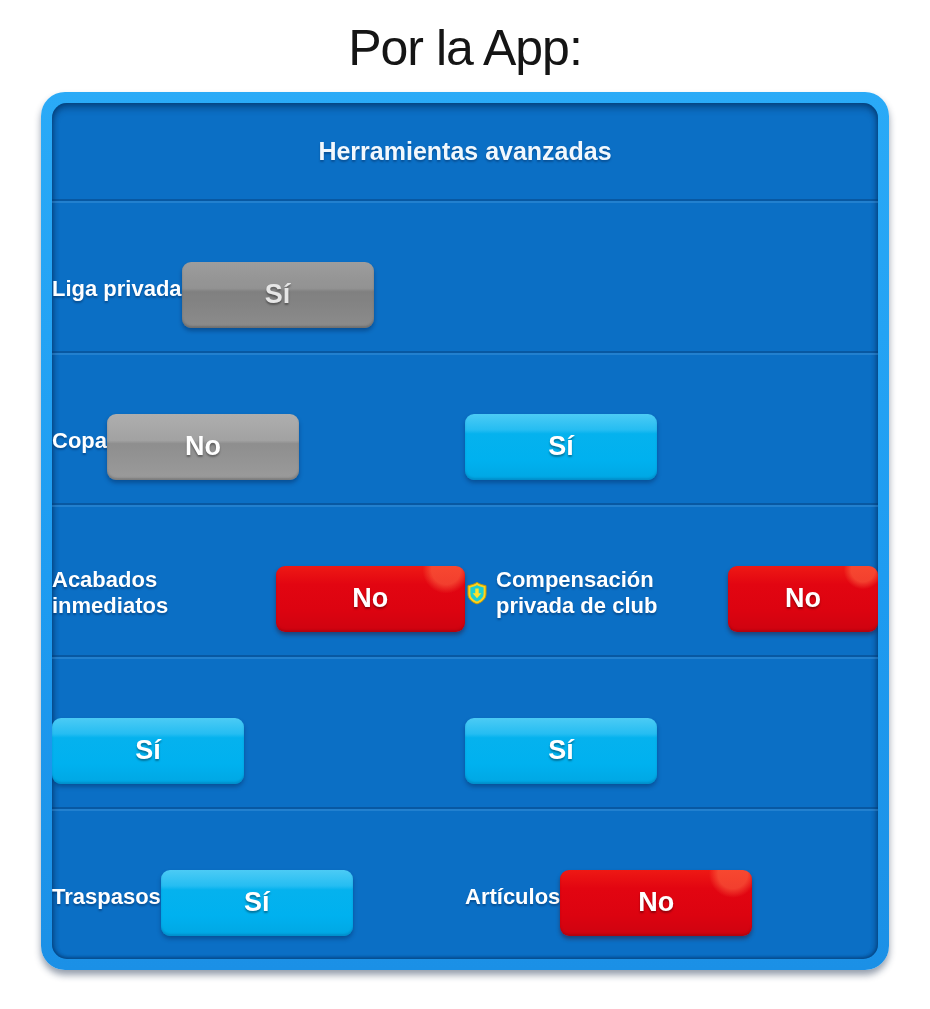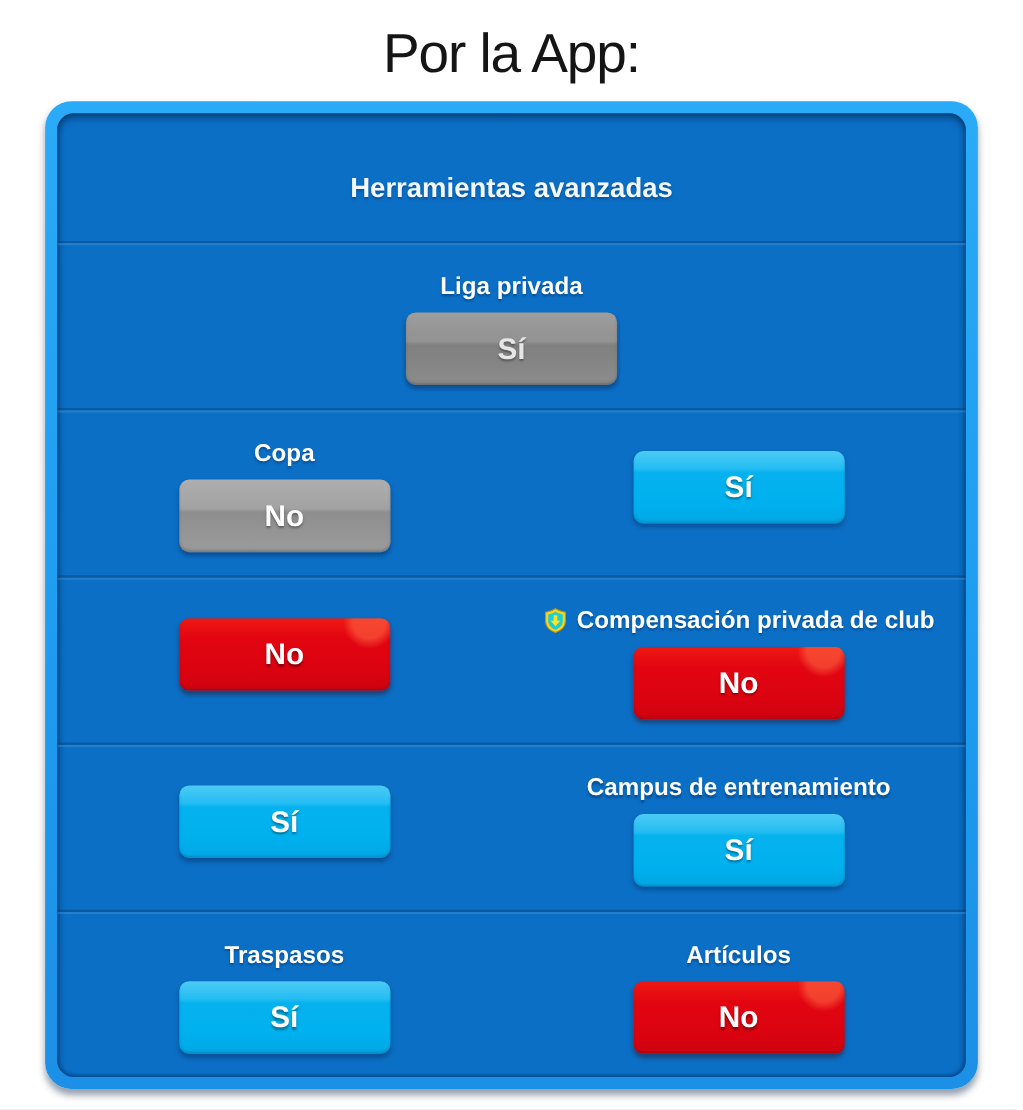--- a/index.html
+++ b/index.html
@@ -23,31 +23,31 @@
     background:#0b6fc5;border-radius:15px;overflow:hidden;
     box-shadow:inset 0 5px 7px rgba(0,25,60,0.40), inset 0 -2px 3px rgba(0,25,60,0.25),
                inset 3px 0 4px rgba(0,25,60,0.18), inset -3px 0 4px rgba(0,25,60,0.18);
   }
   .section{position:relative;}
   .section + .section{
     border-top:2px solid rgba(4,52,104,0.38);
     box-shadow:inset 0 2px 0 rgba(120,190,245,0.22);
   }
   .header-section{
-    height:96px;display:flex;align-items:center;justify-content:center;margin-top:20px;
+    height:96px;display:flex;align-items:center;justify-content:center;
   }
   .panel-header{
     color:#f2f8fd;font-size:25px;font-weight:bold;letter-spacing:0px;
     text-shadow:0 2px 2px rgba(0,30,70,0.35);
   }
   .row{
     height:150px;display:flex;align-items:stretch;
   }
   .field{
-    flex:1;display:flex;flex-direction:column;align-items:center;padding-top:26px;
+    flex:1;display:flex;flex-direction:row;align-items:center;padding-top:26px;
   }
   .field.single{flex:1;}
   .field-label{
     display:flex;align-items:center;justify-content:center;gap:7px;
     color:#ffffff;font-size:22px;font-weight:bold;
     text-shadow:0 2px 2px rgba(0,30,70,0.4);
   }
   .field-label .icon{display:inline-flex;line-height:0;}
   
   .toggle{
@@ -97,20 +97,21 @@
         <div class="field-label">Copa</div>
         <button class="toggle disabled">No</button>
       </div>
       <div class="field">
         <button class="toggle on">Sí</button>
       </div>
     </div>
 
     <div class="section row">
       <div class="field">
+        <div class="field-label">Acabados inmediatos</div>
         <button class="toggle off">No</button>
       </div>
       <div class="field">
         <div class="field-label">
           <span class="icon">
             <svg width="24" height="24" viewBox="0 0 24 24">
               <path d="M12 1.4 C15 3.5 18.6 4.1 21 4.7 V13 C21 18 16.5 21.5 12 22.9 C7.5 21.5 3 18 3 13 V4.7 C5.4 4.1 9 3.5 12 1.4 Z" fill="#ffd21d" stroke="#c79a00" stroke-width="1"></path>
               <path d="M12 4.1 C14 5.5 16.5 6.1 18.6 6.6 V12.8 C18.6 16.6 15.3 19.3 12 20.5 C8.7 19.3 5.4 16.6 5.4 12.8 V6.6 C7.5 6.1 10 5.5 12 4.1 Z" fill="#1ccfd1"></path>
               <path d="M10.3 7.4 h3.4 v4.9 h2.7 L12 17.3 7.6 12.3 h2.7 Z" fill="#ffe22a"></path>
             </svg>
@@ -119,21 +120,20 @@
         </div>
         <button class="toggle off">No</button>
       </div>
     </div>
 
     <div class="section row">
       <div class="field">
         <button class="toggle on">Sí</button>
       </div>
       <div class="field">
-        <div class="field-label">Campus de entrenamiento</div>
         <button class="toggle on">Sí</button>
       </div>
     </div>
 
     <div class="section row">
       <div class="field">
         <div class="field-label">Traspasos</div>
         <button class="toggle on">Sí</button>
       </div>
       <div class="field">

